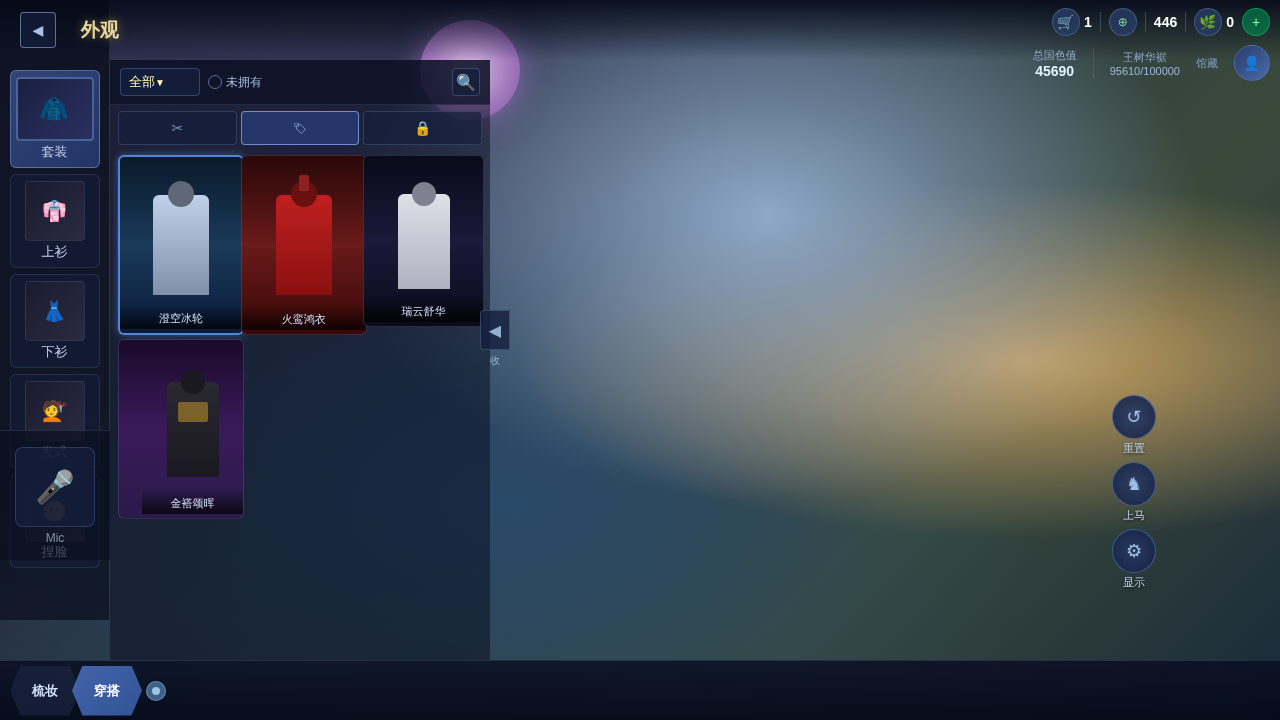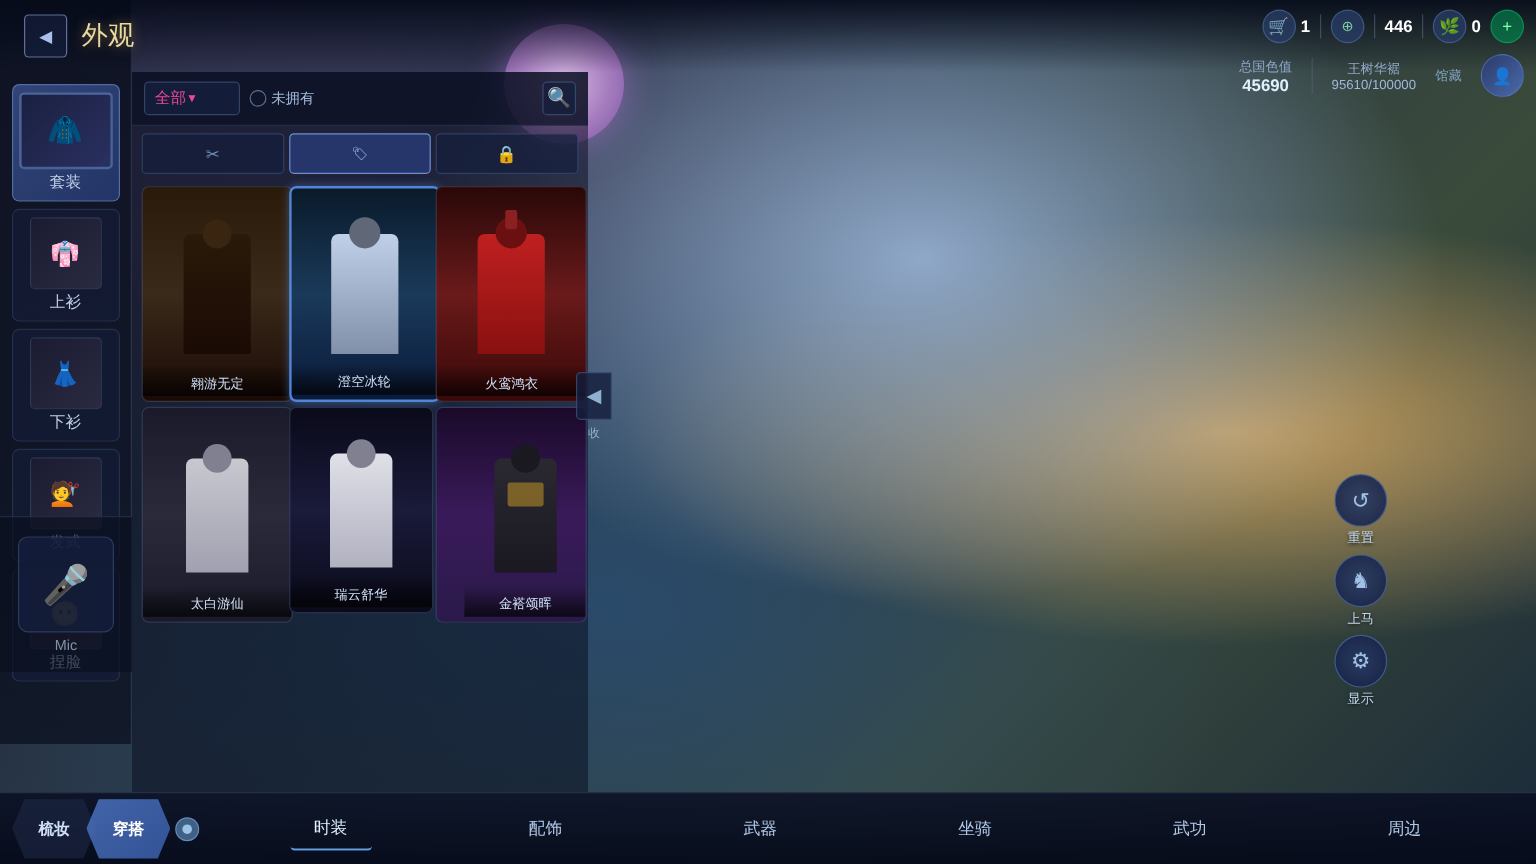--- a/index.html
+++ b/index.html
@@ -73,23 +73,23 @@
       display: flex;
       align-items: center;
       justify-content: center;
       cursor: pointer;
       color: #aac0e8;
       font-size: 14px;
     }
 
     .page-title {
       color: #e8d8a0;
-      font-size: 22px;
-      margin-left: 12px;
-      font-weight: normal;
+      font-size: 19px;
+      margin-left: 25px;
+      font-weight: bold;
       text-shadow: 0 0 10px rgba(220,180,80,0.5);
     }
 
     
     .top-hud {
       position: absolute;
       top: 8px;
       right: 10px;
       display: flex;
       align-items: center;
@@ -226,21 +226,21 @@
     }
 
     .filter-dropdown {
       display: flex;
       align-items: center;
       gap: 0;
       background: rgba(20,30,60,0.8);
       border: 1px solid rgba(100,130,180,0.4);
       border-radius: 4px;
       padding: 4px 8px;
-      color: #ec4899;
+      color: #fef9c3;
       font-size: 13px;
       cursor: pointer;
       min-width: 80px;
     }
 
     .filter-radio {
       display: flex;
       align-items: center;
       gap: 4px;
       color: #a0b8d8;
@@ -647,32 +647,20 @@
     <div class="selected-item highlighted">
       <span style="font-size:11px;color:#a0c0f0;">🏷</span>
     </div>
     <div class="selected-item">
       <span class="lock-icon">🔒</span>
     </div>
   </div>
 
   <div class="outfit-grid">
 
-    <div class="outfit-item outfit-bg-1" style="height:180px;">
-      <div class="outfit-item-inner">
-
-        <div style="width:100%;height:75%;display:flex;align-items:center;justify-content:center;position:relative;">
-
-          <div style="width:56px;height:100px;background:linear-gradient(180deg,#2a1a08 0%,#1a0a05 100%);border-radius:6px 6px 0 0;position:relative;">
-            <div style="position:absolute;top:-12px;left:50%;transform:translateX(-50%);width:24px;height:24px;background:#3a2510;border-radius:50%;"></div>
-          </div>
-        </div>
-        <div class="outfit-name">翱游无定</div>
-      </div>
-    </div>
 
     <div class="outfit-item outfit-bg-3 active-border" style="height:180px;">
       <div class="outfit-item-inner">
         <div style="width:100%;height:75%;display:flex;align-items:center;justify-content:center;">
           <div style="width:56px;height:100px;background:linear-gradient(180deg,#c0d0e8 0%,#8090a8 100%);border-radius:6px 6px 0 0;position:relative;">
             <div style="position:absolute;top:-14px;left:50%;transform:translateX(-50%);width:26px;height:26px;background:#606878;border-radius:50%;"></div>
           </div>
         </div>
         <div class="outfit-name">澄空冰轮</div>
       </div>
@@ -683,30 +671,20 @@
         <div style="width:100%;height:75%;display:flex;align-items:center;justify-content:center;">
           <div style="width:56px;height:100px;background:linear-gradient(180deg,#c02020 0%,#8a1010 100%);border-radius:6px 6px 0 0;position:relative;">
             <div style="position:absolute;top:-14px;left:50%;transform:translateX(-50%);width:26px;height:26px;background:#6a1010;border-radius:50%;"></div>
             <div style="position:absolute;top:-20px;left:50%;transform:translateX(-50%);width:10px;height:16px;background:#8a2020;border-radius:2px;"></div>
           </div>
         </div>
         <div class="outfit-name">火鸾鸿衣</div>
       </div>
     </div>
 
-    <div class="outfit-item outfit-bg-4" style="height:180px;">
-      <div class="outfit-item-inner">
-        <div style="width:100%;height:75%;display:flex;align-items:center;justify-content:center;">
-          <div style="width:52px;height:95px;background:linear-gradient(180deg,#c8c8d0 0%,#a0a0b0 100%);border-radius:6px 6px 0 0;position:relative;">
-            <div style="position:absolute;top:-12px;left:50%;transform:translateX(-50%);width:24px;height:24px;background:#808090;border-radius:50%;"></div>
-          </div>
-        </div>
-        <div class="outfit-name">太白游仙</div>
-      </div>
-    </div>
 
     <div class="outfit-item outfit-bg-5" style="height:172px;">
       <div class="outfit-item-inner">
         <div style="width:100%;height:75%;display:flex;align-items:center;justify-content:center;">
           <div style="width:52px;height:95px;background:linear-gradient(180deg,#e0e0e8 0%,#b0b0c0 100%);border-radius:6px 6px 0 0;position:relative;">
             <div style="position:absolute;top:-12px;left:50%;transform:translateX(-50%);width:24px;height:24px;background:#808090;border-radius:50%;"></div>
           </div>
         </div>
         <div class="outfit-name">瑞云舒华</div>
       </div>
@@ -760,33 +738,13 @@
       <div class="tab-diamond active-tab">
         <span class="tab-text" style="color:#fff;">穿搭</span>
       </div>
     </div>
 
     <div style="width:20px;height:20px;border-radius:50%;background:rgba(100,150,200,0.6);margin-left:4px;border:1px solid rgba(140,180,240,0.5);display:flex;align-items:center;justify-content:center;">
       <div style="width:8px;height:8px;border-radius:50%;background:rgba(180,220,255,0.8);"></div>
     </div>
   </div>
 
-  <div class="bottom-nav-items">
-    <div class="nav-item active">
-      <span>时装</span>
-    </div>
-    <div class="nav-item">
-      <span>配饰</span>
-    </div>
-    <div class="nav-item">
-      <span>武器</span>
-    </div>
-    <div class="nav-item">
-      <span>坐骑</span>
-    </div>
-    <div class="nav-item">
-      <span>武功</span>
-    </div>
-    <div class="nav-item">
-      <span>周边</span>
-    </div>
-  </div>
 </div>
 
 </body></html>

